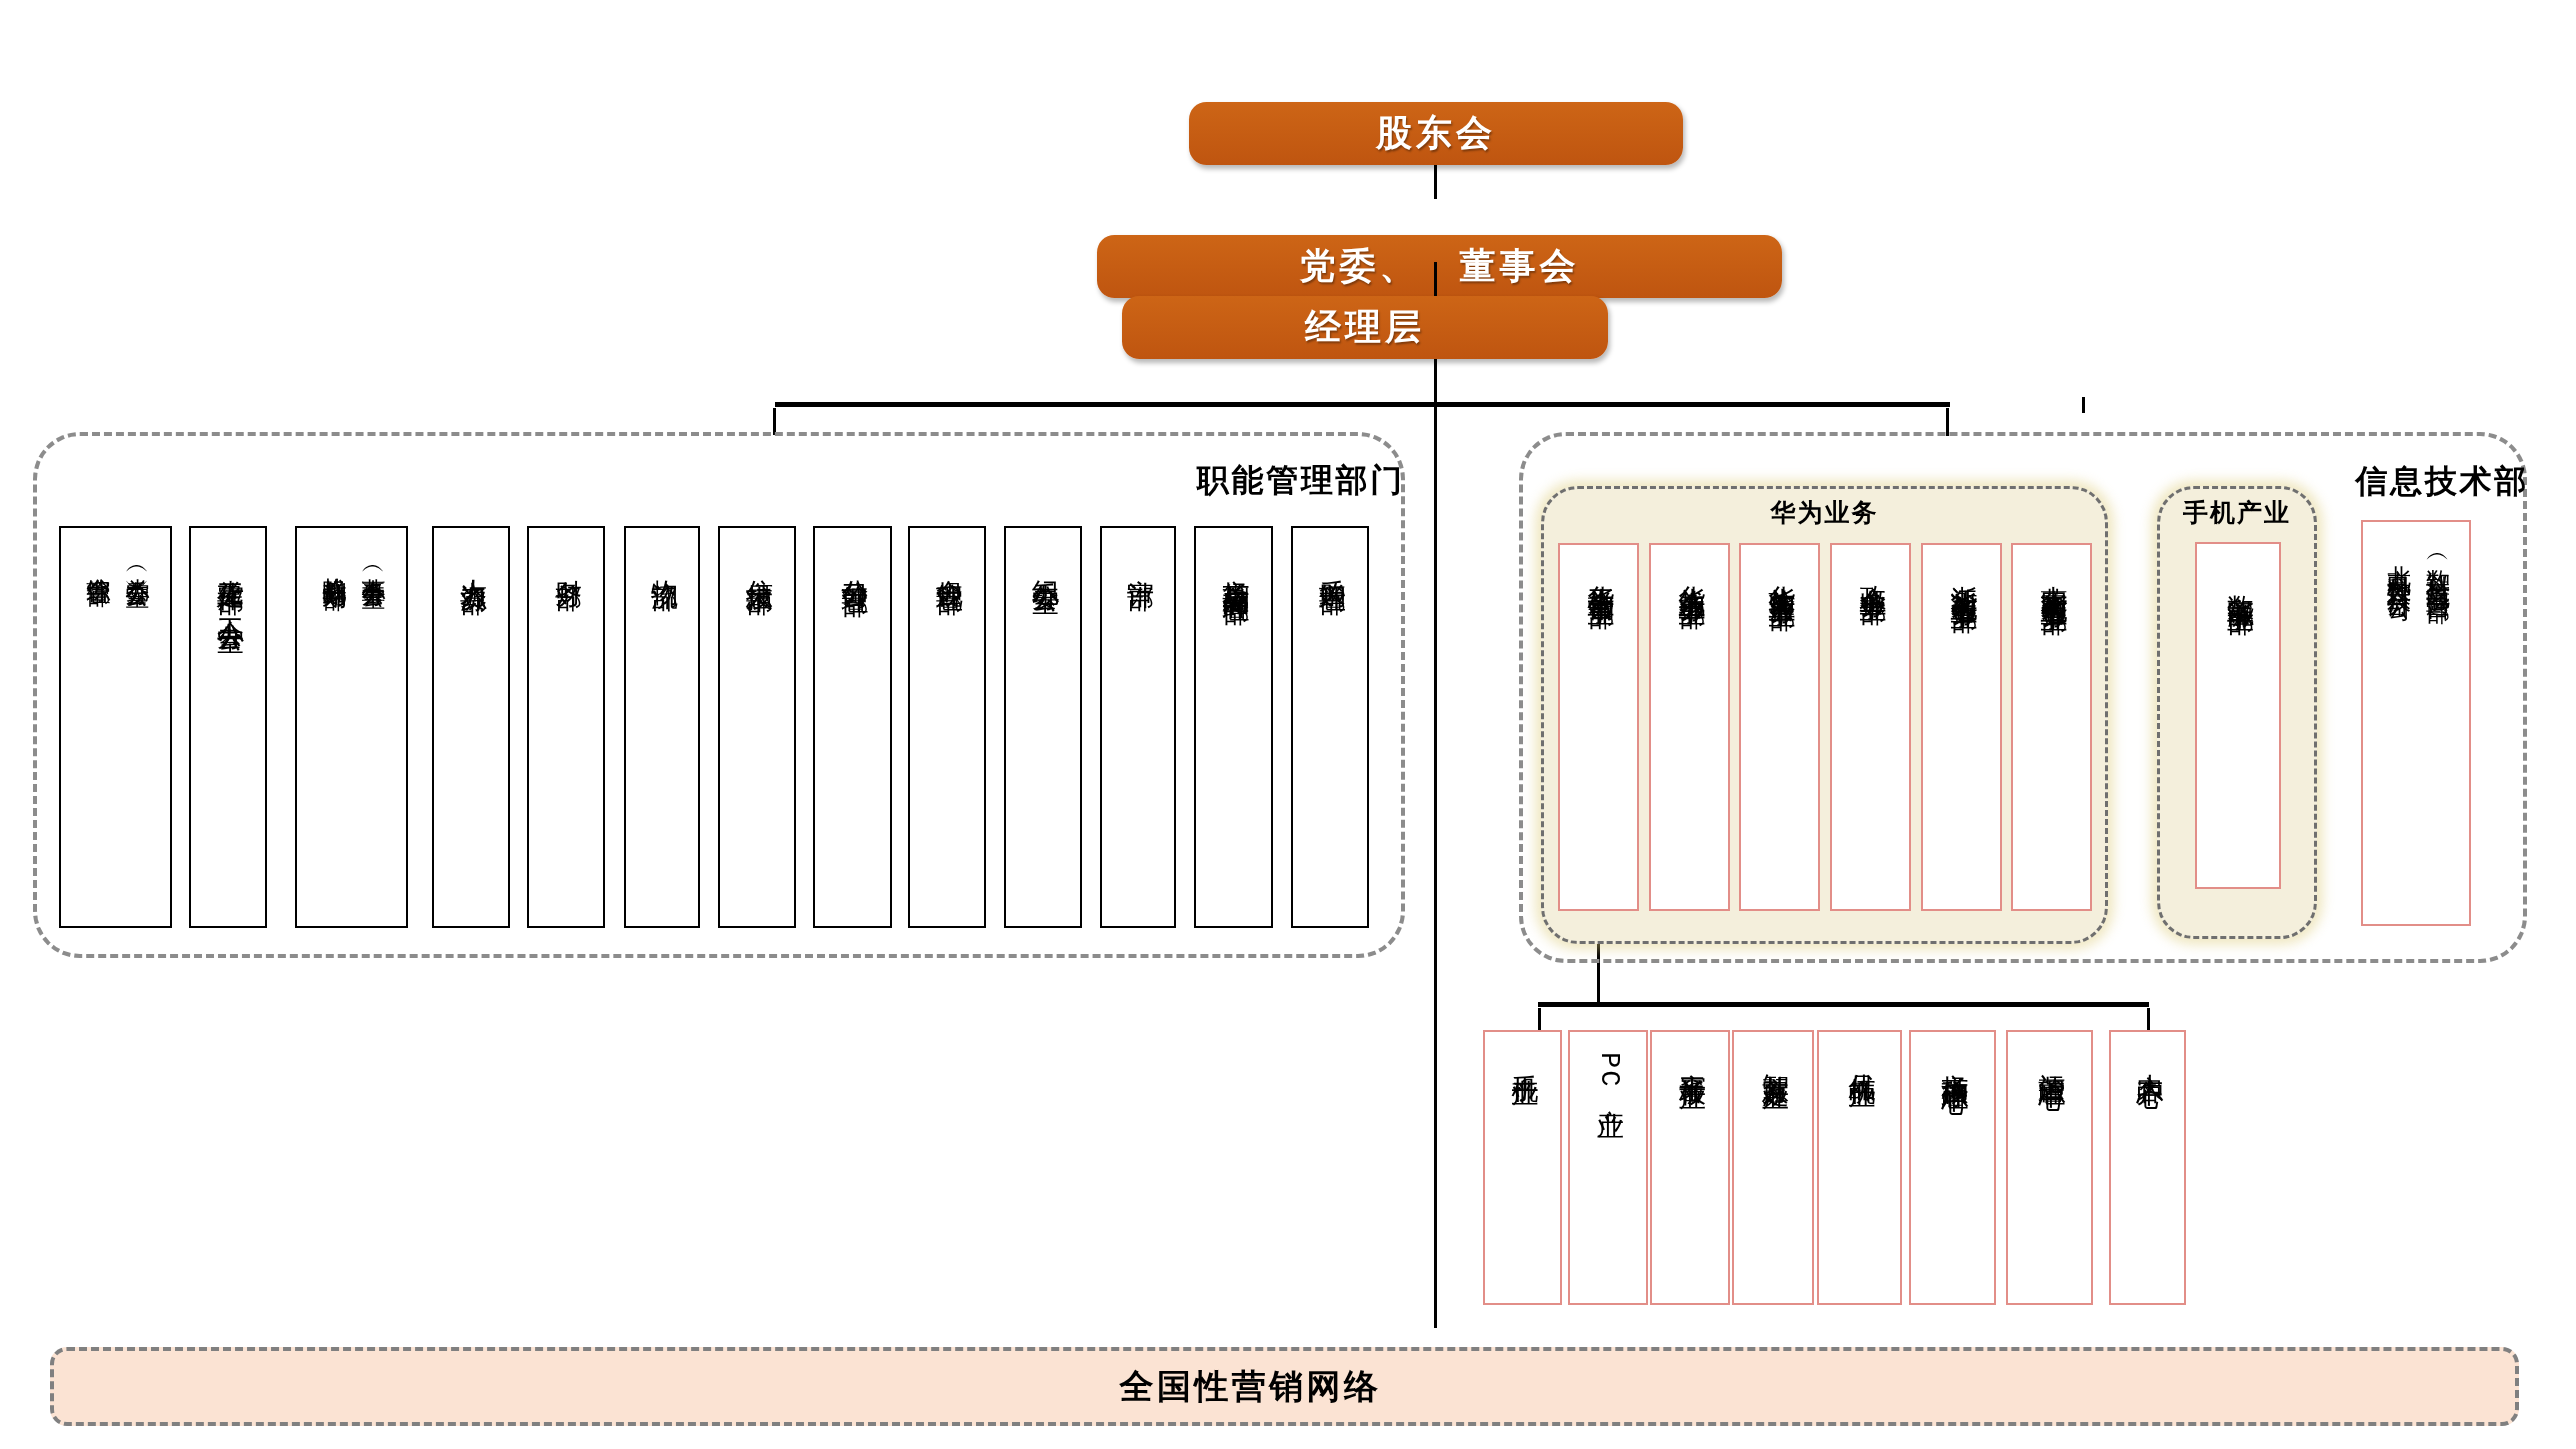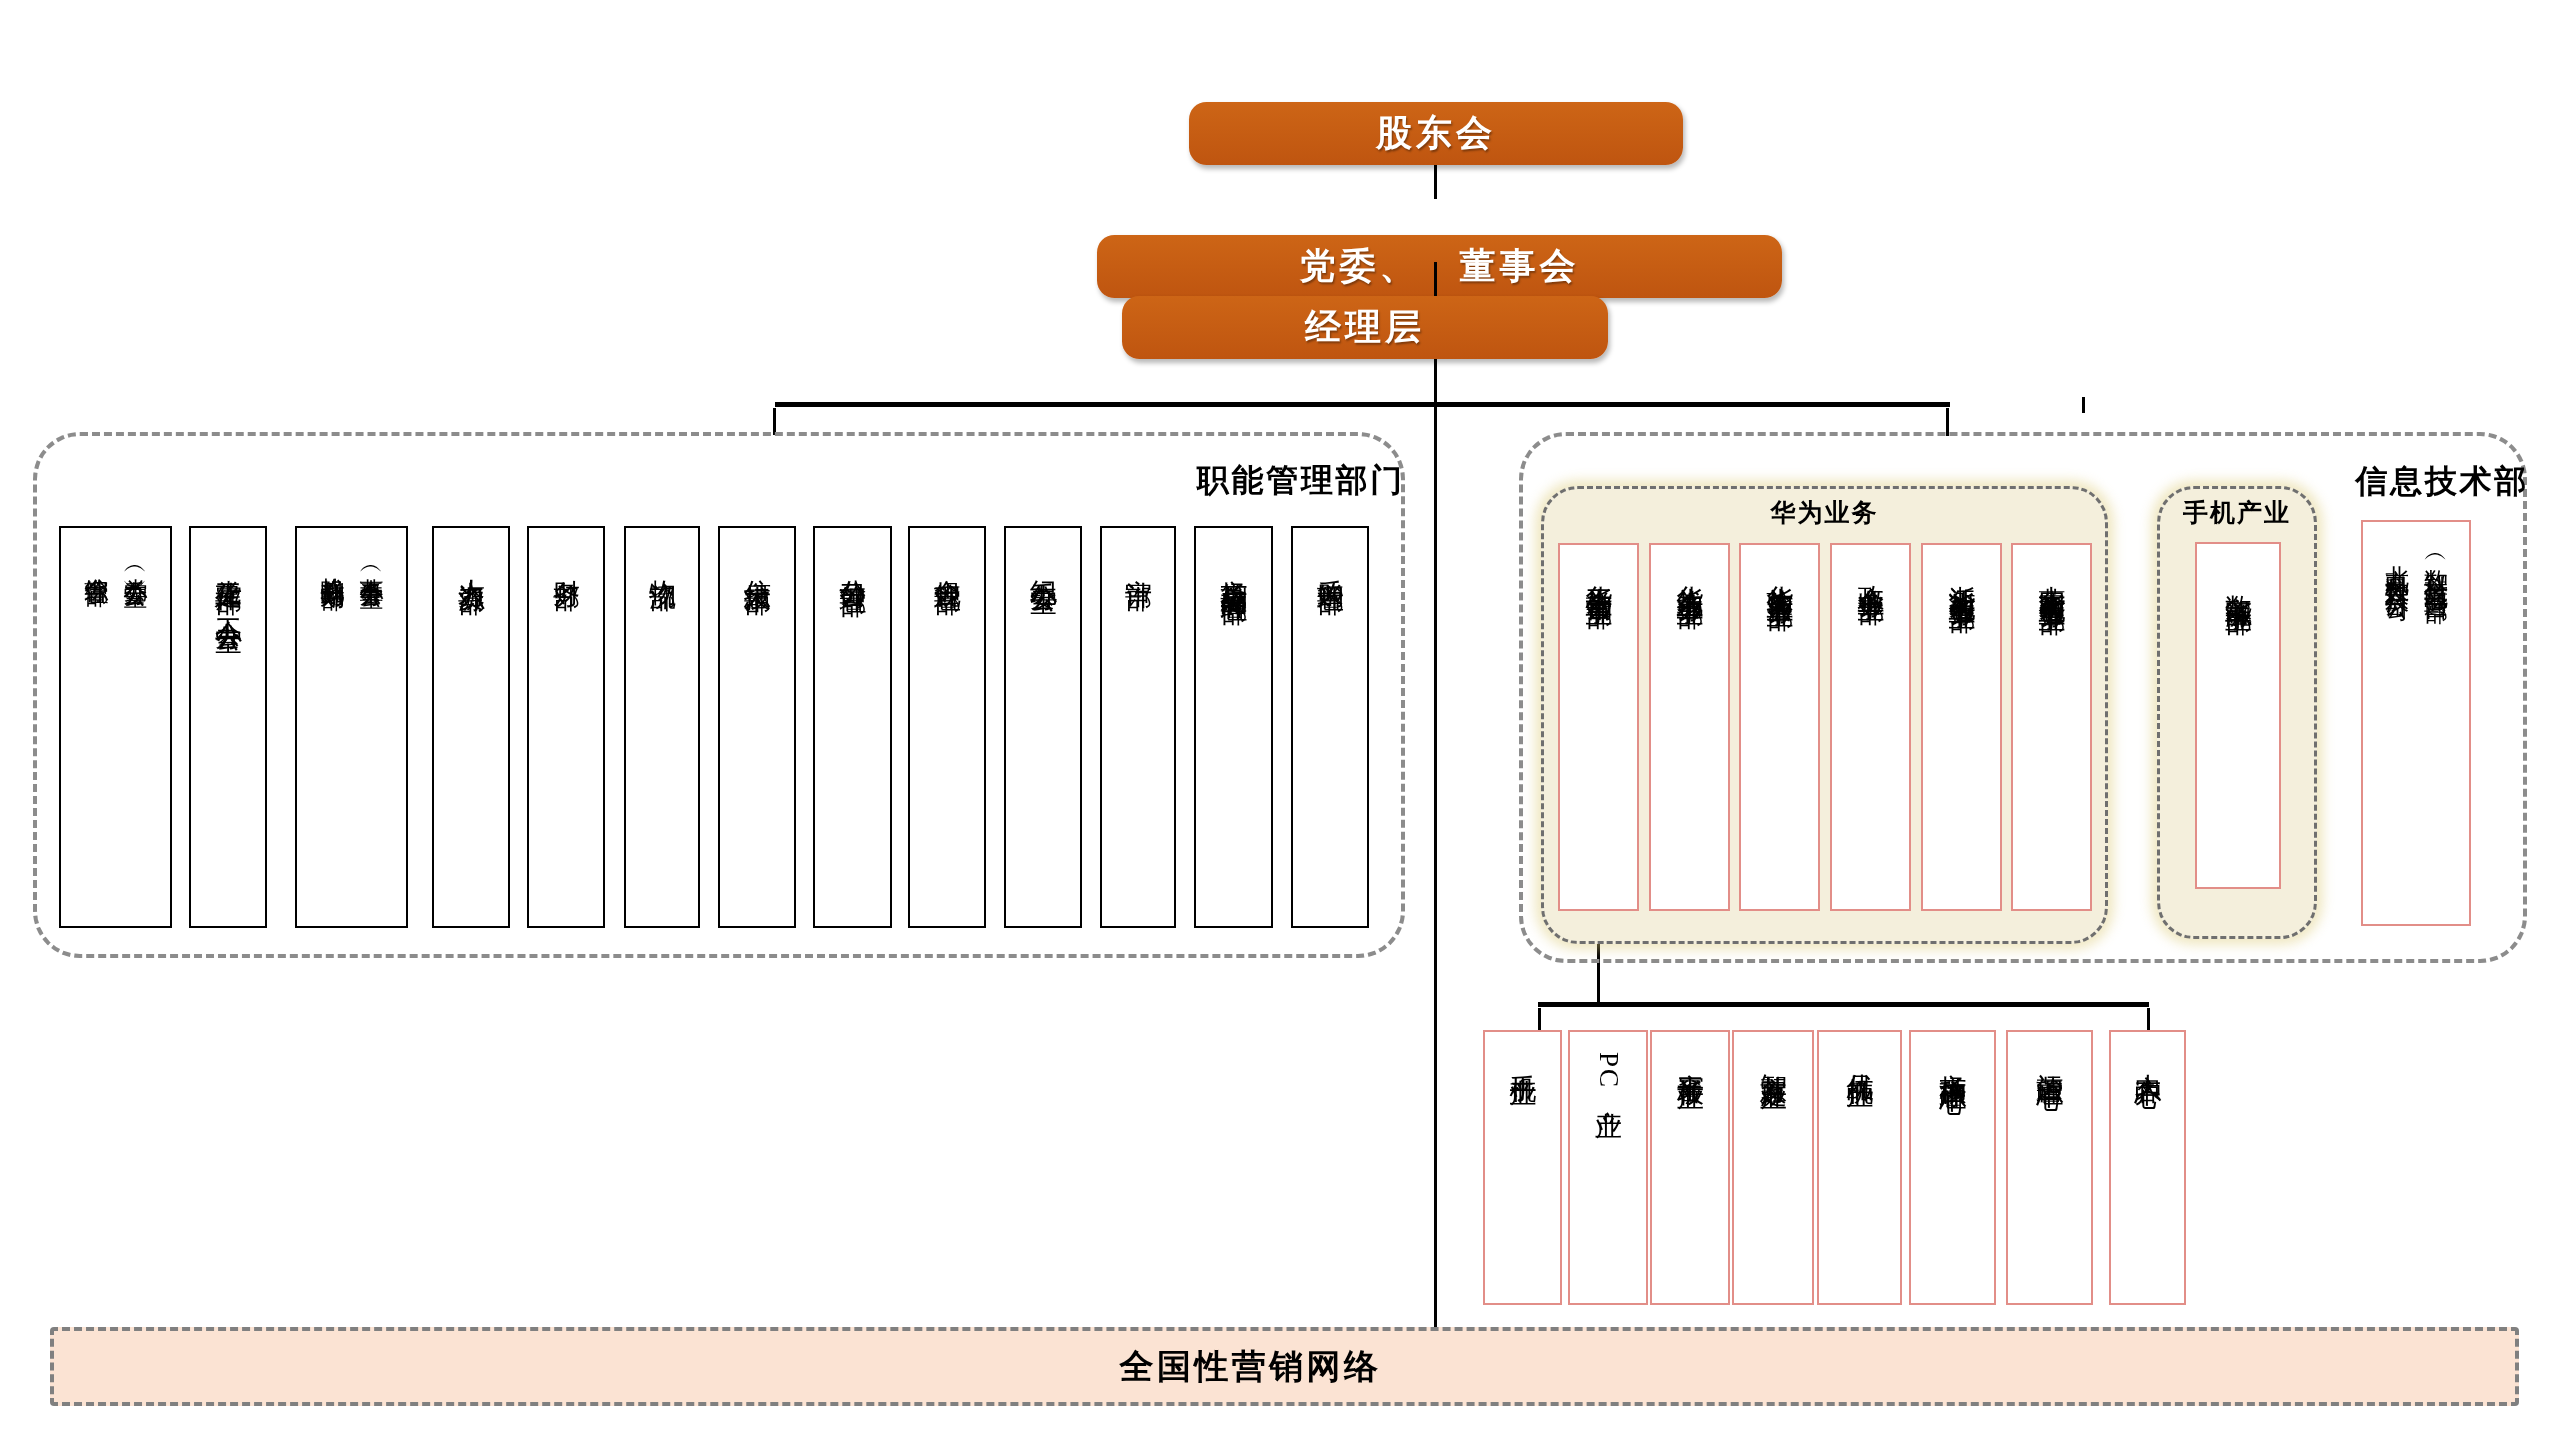--- a/index.html
+++ b/index.html
@@ -1,17 +1,17 @@
 <!DOCTYPE html>
 <html style="font-size:10.7px"><head>
 <meta charset="utf-8">
 <style>
   html,body{margin:0;padding:0;background:#ffffff;}
   .stage{position:relative;width:2576px;height:1449px;background:#ffffff;overflow:hidden;
-         font-family:Liberation Serif, serif;color:#000;}
+         font-family:Liberation Mono, monospace;color:#000;}
 
   
   .node{position:absolute;display:flex;align-items:center;justify-content:center;
         background:linear-gradient(180deg,#cd6516 0%,#bf5510 100%);
         border-radius:17.4px;color:#fff;font-weight:bold;font-size:36px;letter-spacing:4px;
         box-shadow:2px 3.4px 5.4px rgba(0,0,0,.28);text-shadow:1.3px 2px 2px rgba(0,0,0,.35);}
 
   
   .line{position:absolute;background:#000;}
 
@@ -29,23 +29,23 @@
         display:flex;justify-content:center;align-items:flex-start;padding-top:29.5px;}
   .vbox.pink{border-color:#E28E88;}
   .vbox.hw{padding-top:19px;}
   .vbox.ind{padding-top:20px;}
   .vbox.bj{padding-top:24px;}
   .vtext{writing-mode:vertical-rl;white-space:pre-line;font-size:27px;letter-spacing:2px;line-height:1.6;}
   .vtext.sm{font-size:24px;letter-spacing:1.3px;line-height:1.62;}
   .vtext.sm.wls{letter-spacing:3.4px;}
 
   
-  .footer-bar{position:absolute;background:#FBE3D3;border:4px dashed #808080;border-radius:4px;
+  .footer-bar{position:absolute;background:#FBE3D3;border:4px dashed #808080;border-radius:17px;
               box-sizing:border-box;display:flex;align-items:center;justify-content:center;
-              font-weight:bold;font-size:34px;letter-spacing:3.4px;padding-right:68px;}
+              font-weight:bold;font-size:34px;letter-spacing:3.4px;padding-right:68px;margin-top:20px;}
 </style>
 </head>
 <body>
 
 <div class="stage">
 
   <div class="node" style="left:1189px;top:102px;width:494px;height:63px;">股东会</div>
   <div class="node" style="left:1097px;top:199px;width:685px;height:63px;margin-top:36px;">党委、　董事会</div>
   <div class="node" style="left:1122px;top:296px;width:486px;height:63px;">经理层</div>
 

